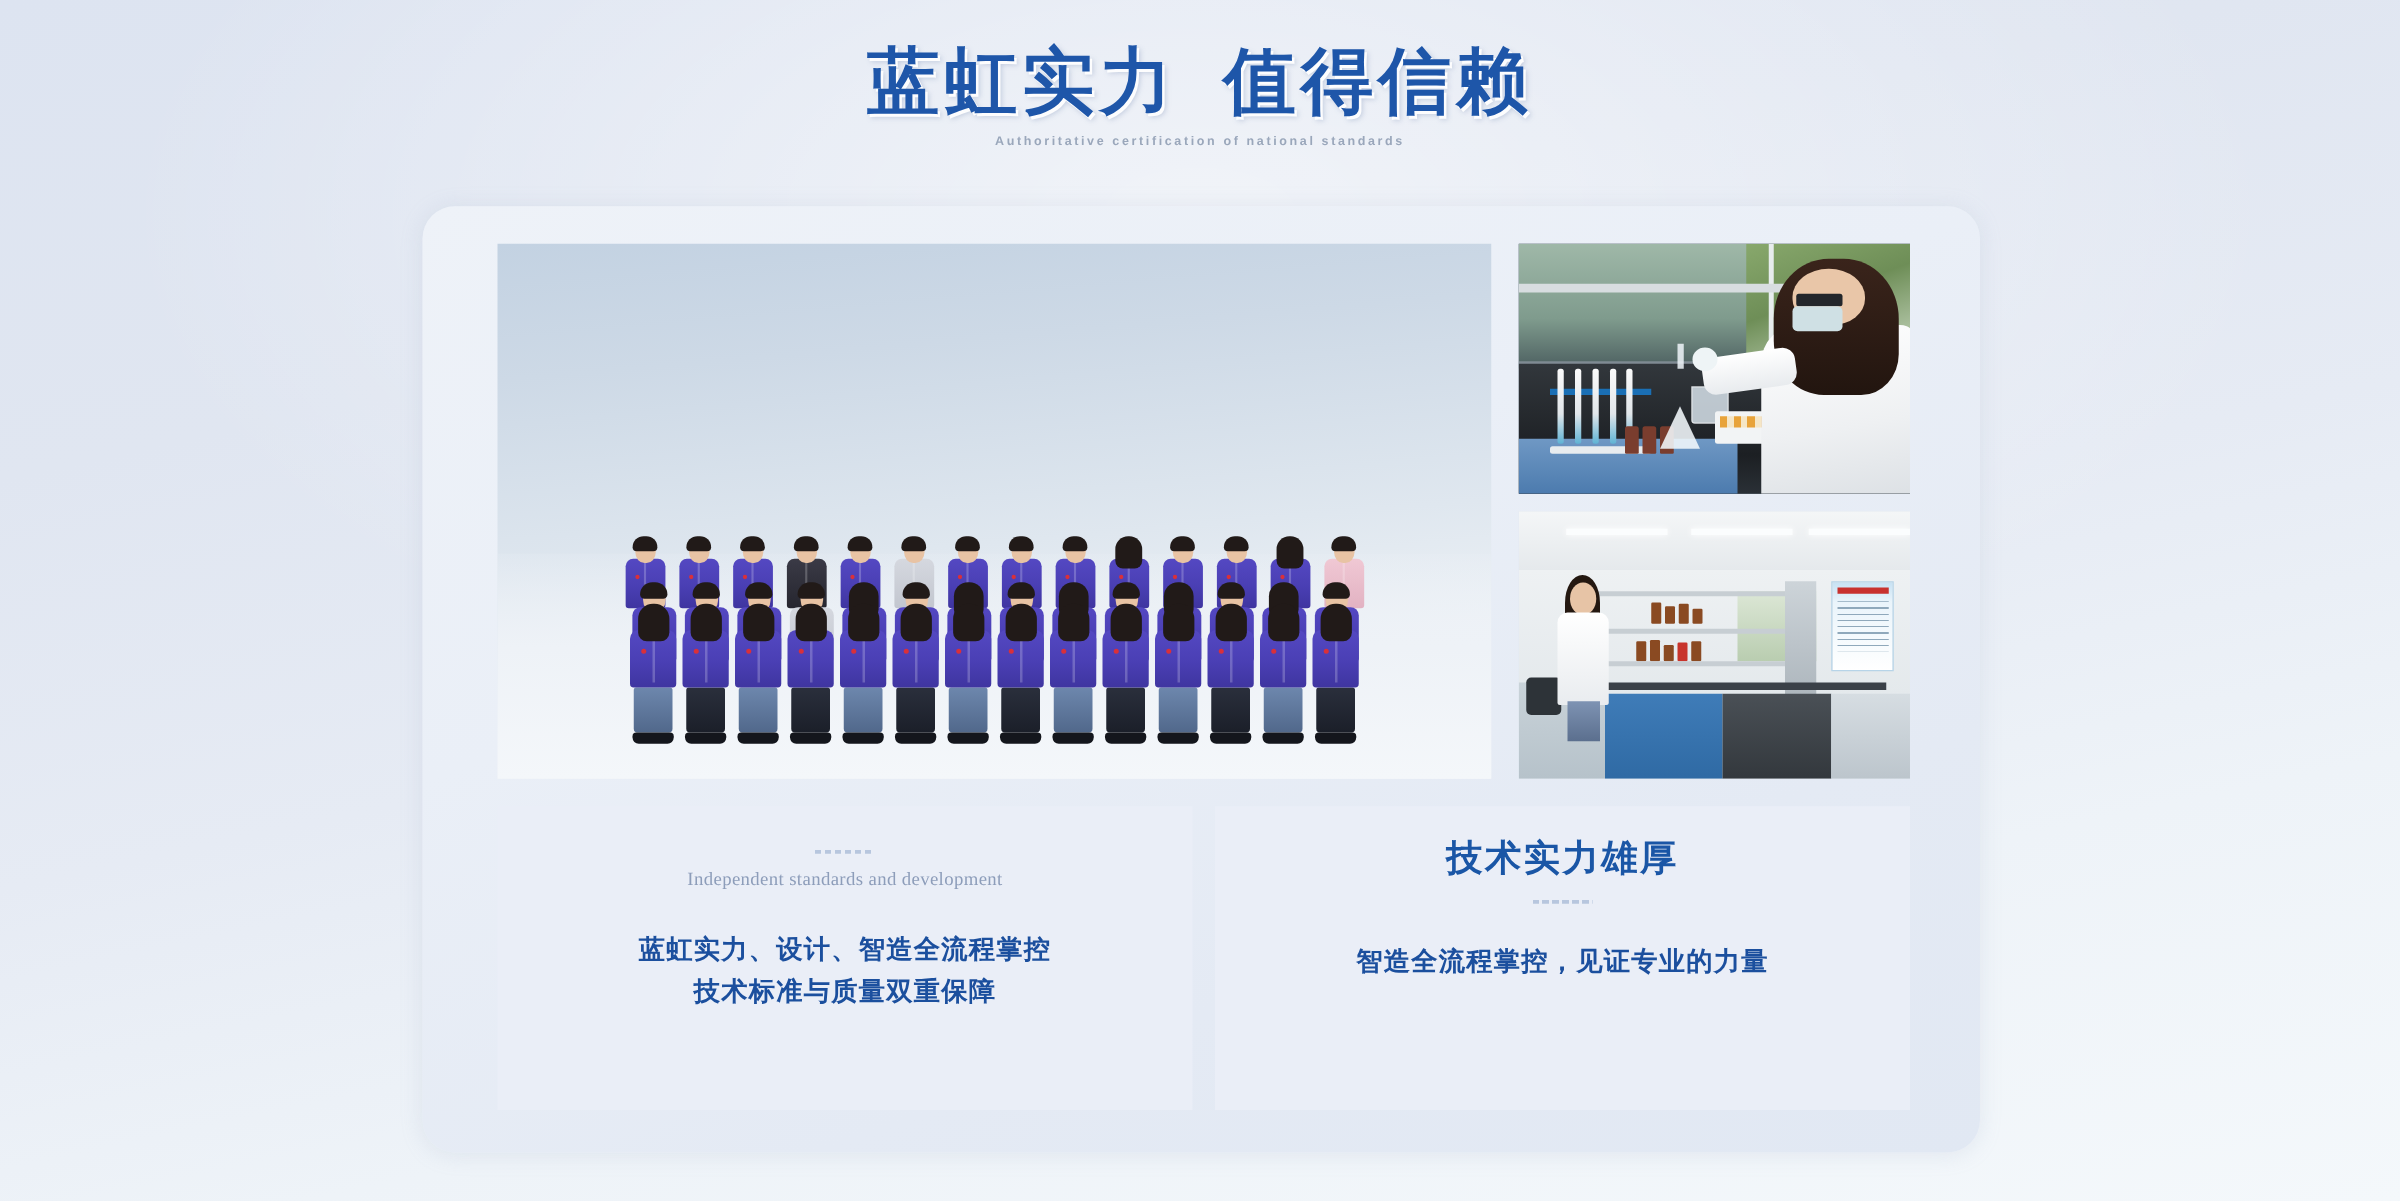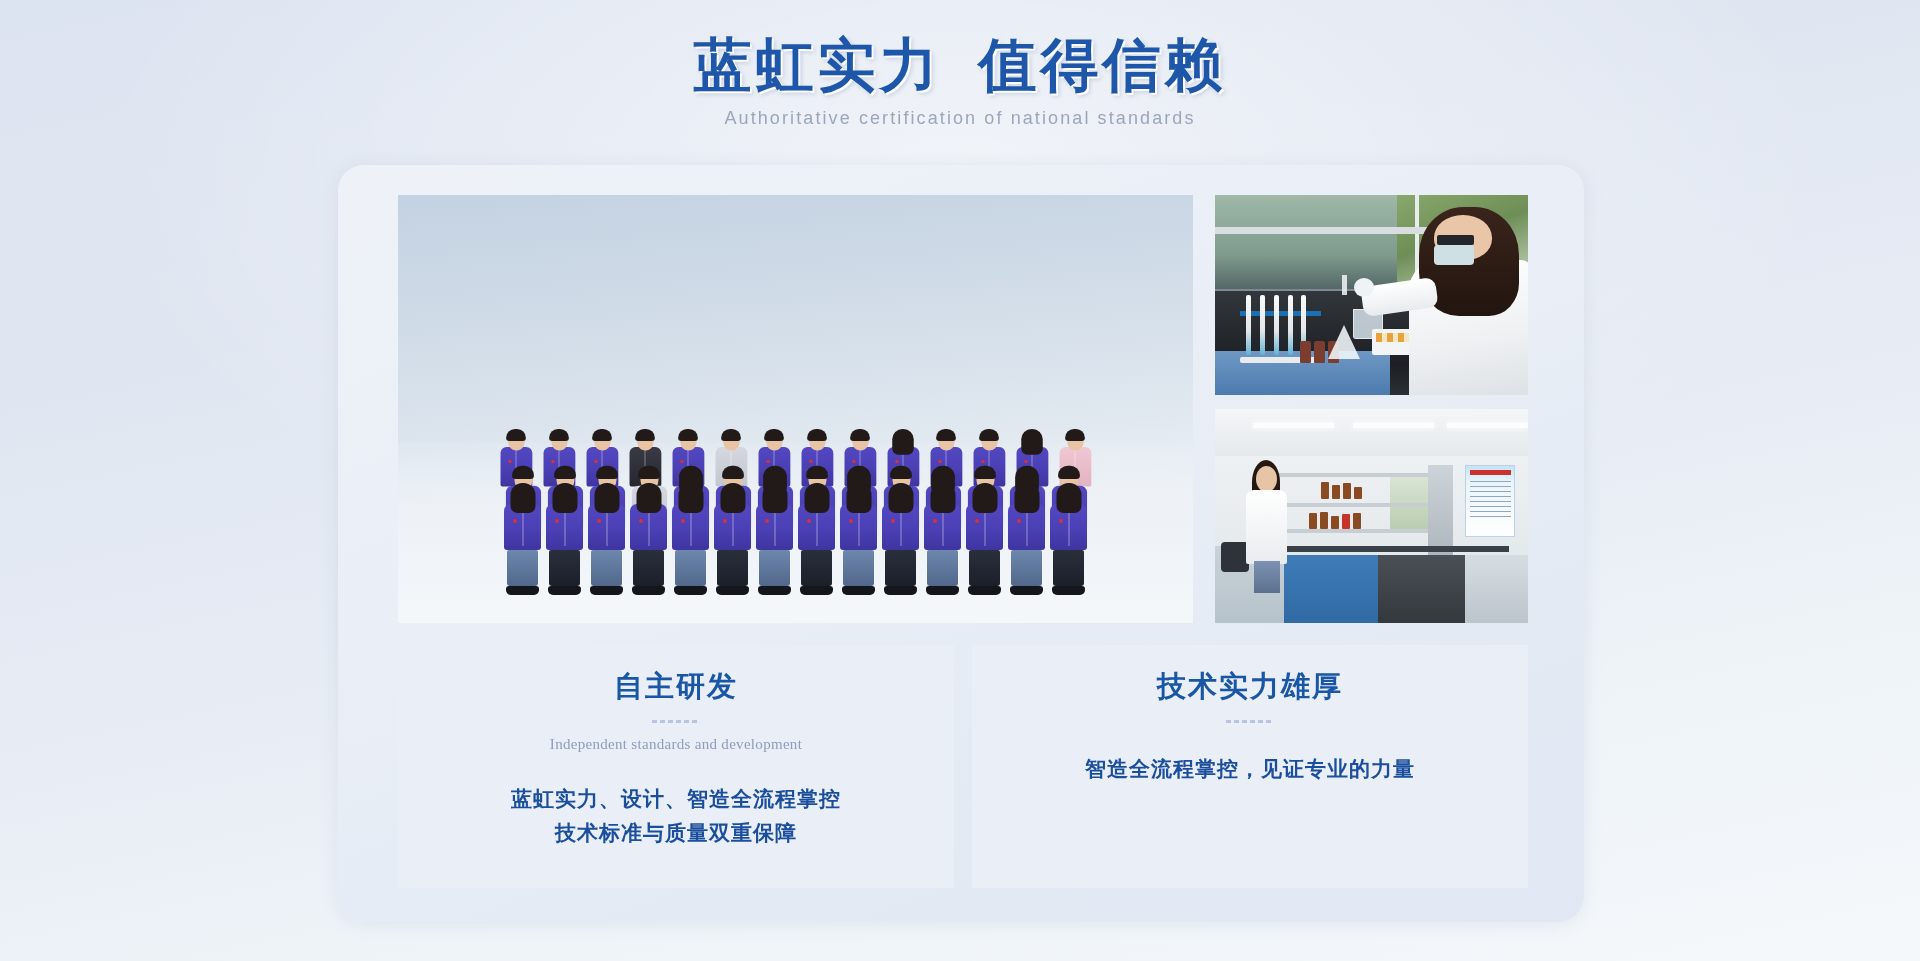--- a/index.html
+++ b/index.html
@@ -21,25 +21,25 @@
     font-weight:bold;
     font-size:58px;
     letter-spacing:4px;
     color:#1e56a9;
     text-shadow: 2px 2px 0 rgba(255,255,255,0.95), 3px 3px 4px rgba(120,140,180,0.35);
     line-height:1.12;
     white-space:pre;
   }
   .main-subtitle {
     margin-top:9px;
-    font-size:18px;
+    font-size:10px;
     letter-spacing:2.1px;
     color:#9aa7bb;
     font-family:"Liberation Sans", sans-serif;
-    font-weight:400;
+    font-weight:700;
   }
 
   
   .panel {
     position:absolute;
     left:338px; top:165px;
     width:1246px; height:757px;
     border-radius:26px;
     background:linear-gradient(160deg, #eef2f8 0%, #eaeff7 38%, #e4eaf4 72%, #e1e8f3 100%);
     box-shadow:0 2px 18px rgba(150,165,195,0.18);
@@ -661,21 +661,20 @@
         <div class="hd"></div>
         <div class="coat"></div>
         <div class="legs"></div>
       </div>
     </div>
   </div>
 
   <div class="cards">
 
     <div class="card">
-      <div class="card-title">自主研发</div>
       <div class="card-dash"></div>
       <div class="card-en">Independent standards and development</div>
       <div class="card-desc" style="white-space:pre-line">蓝虹实力、设计、智造全流程掌控
 技术标准与质量双重保障</div>
     </div>
 
     <div class="card">
       <div class="card-title">技术实力雄厚</div>
       <div class="card-dash"></div>
       <div class="card-desc" style="white-space:pre-line">智造全流程掌控，见证专业的力量</div>

